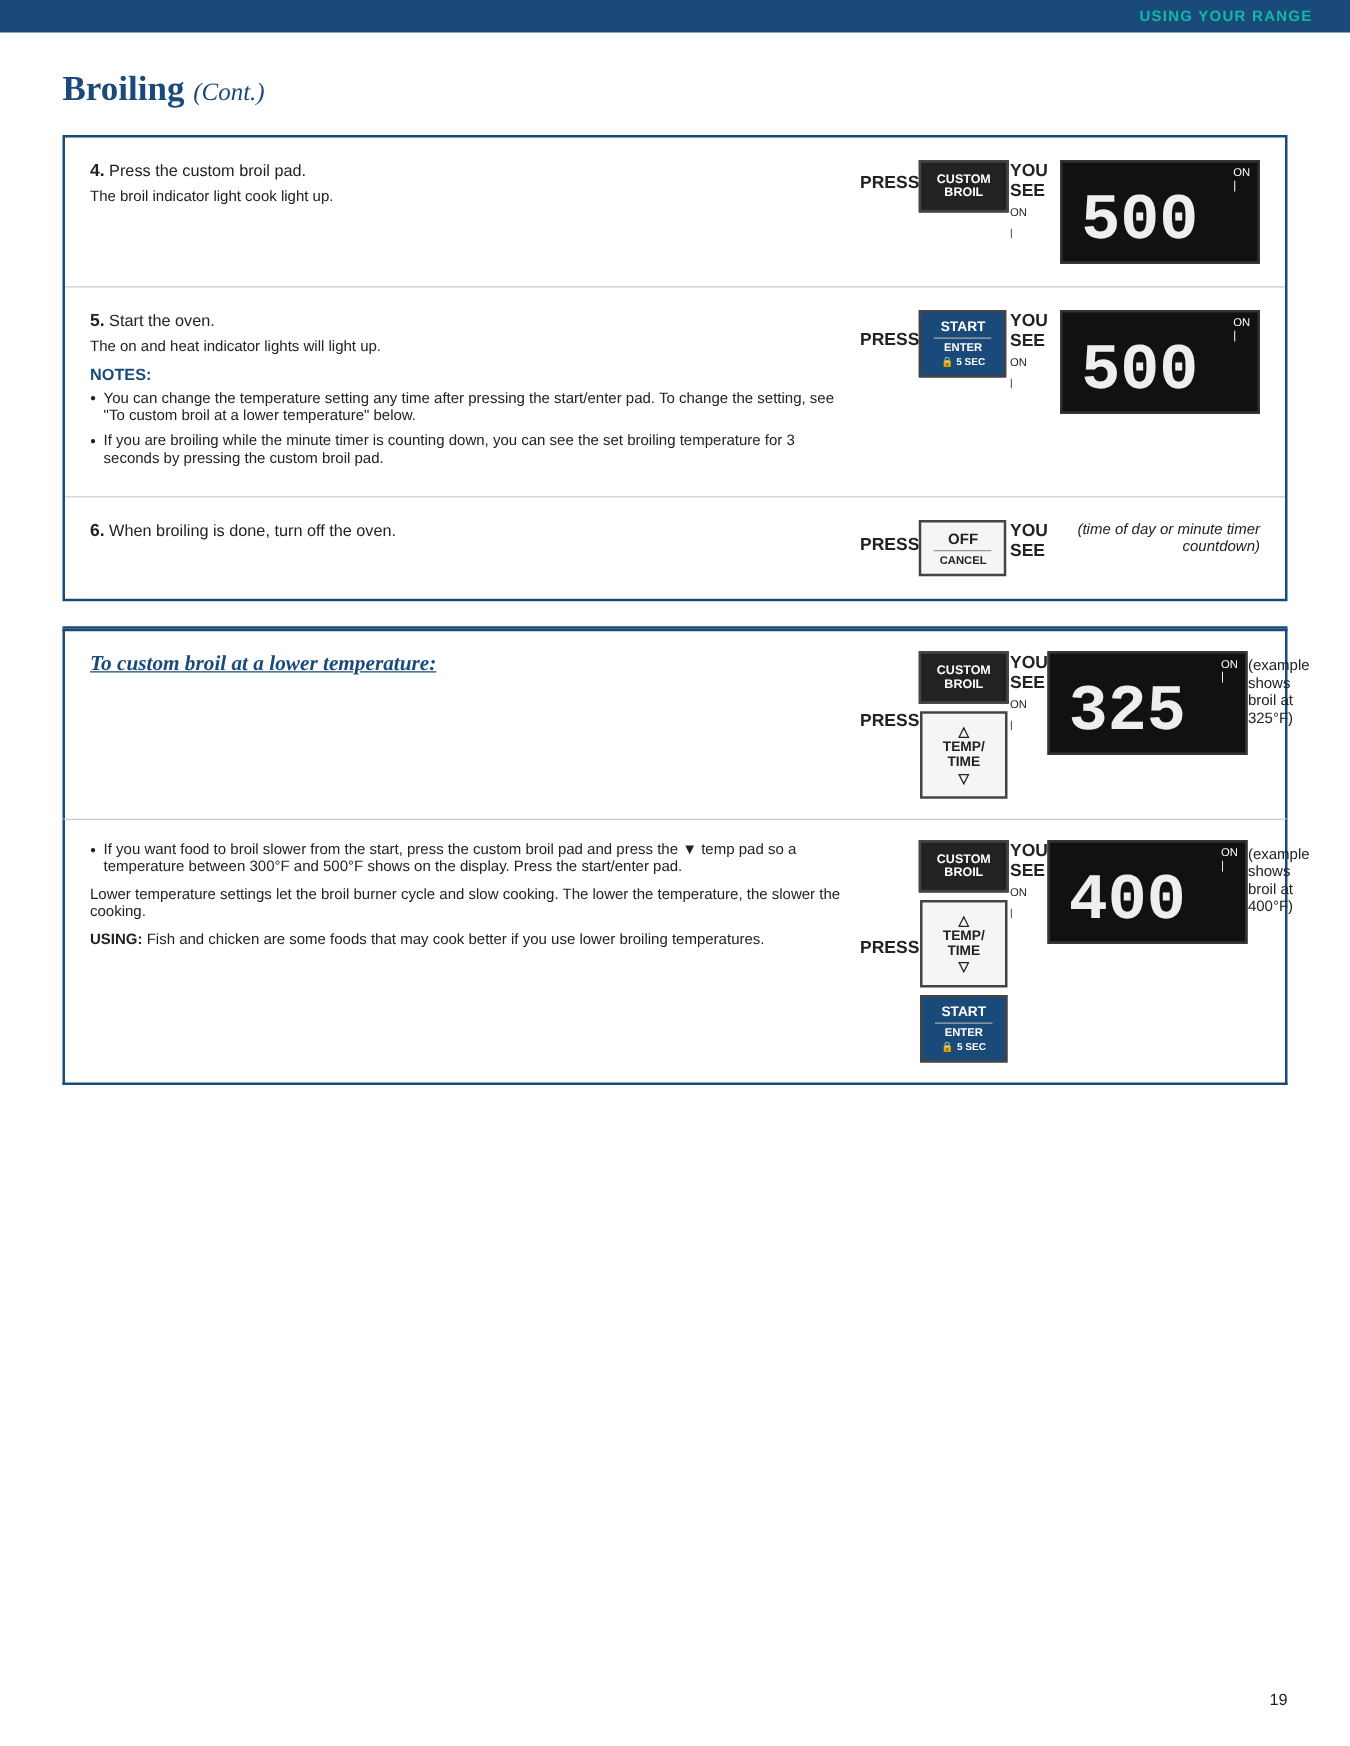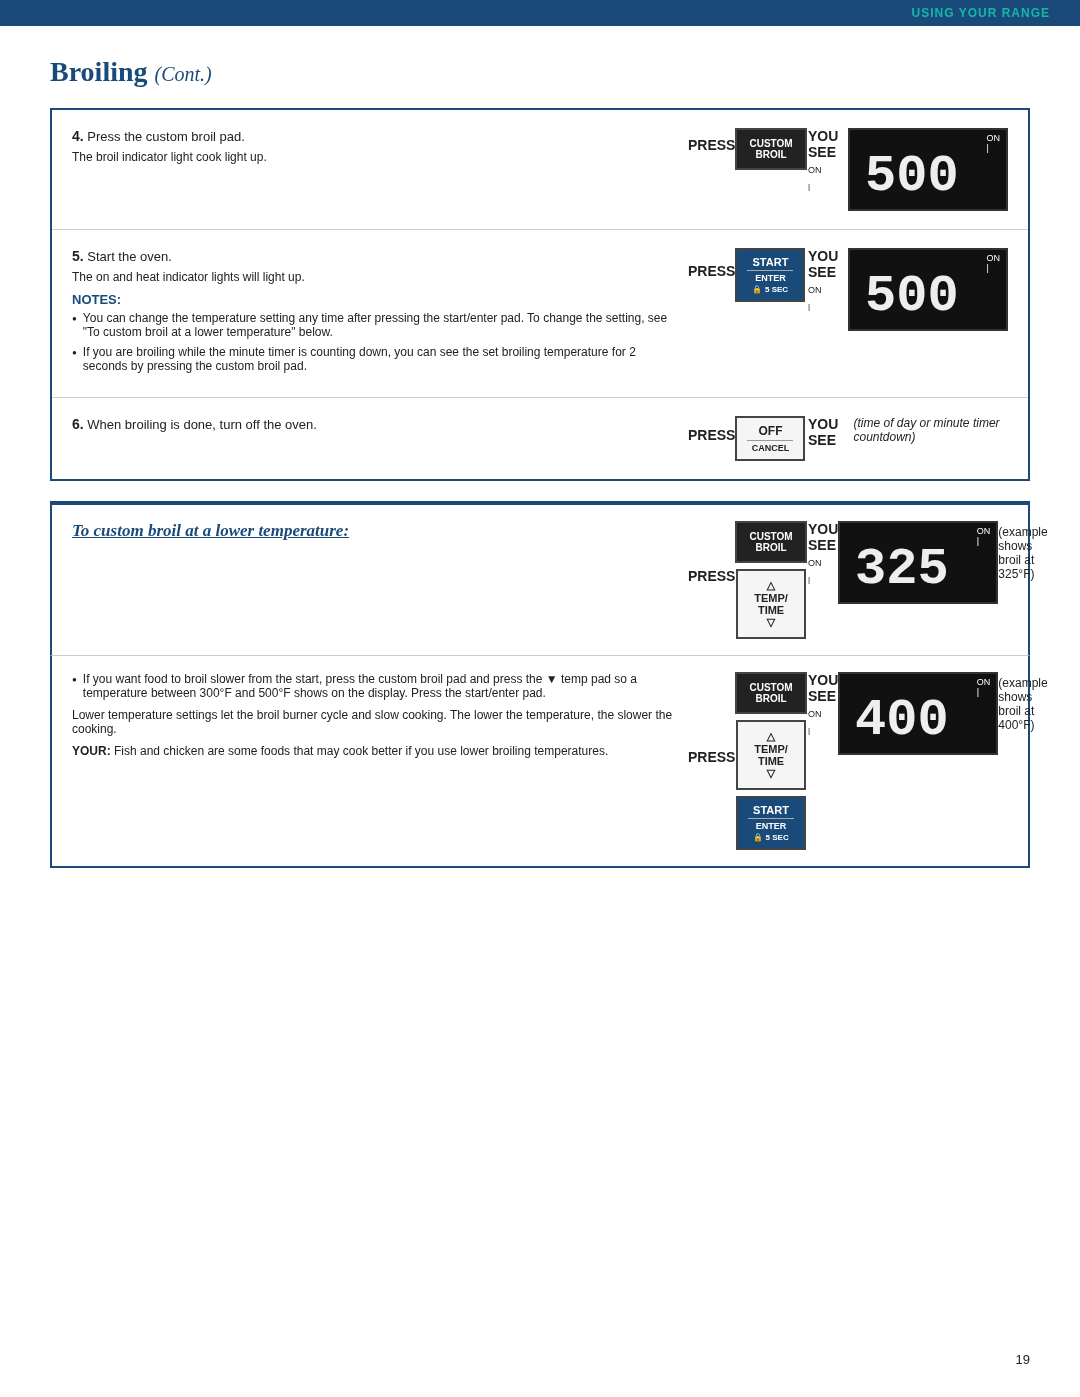--- a/index.html
+++ b/index.html
@@ -268,21 +268,21 @@
         <p>
           <span class="section-step">5.</span>
           Start the oven.
         </p>
         <p style="margin-top:6px; font-size:12px;">The on and heat indicator lights will light up.</p>
         <p class="notes-label">NOTES:</p>
         <div class="bullet-item">
           You can change the temperature setting any time after pressing the start/enter pad. To change the setting, see "To custom broil at a lower temperature" below.
         </div>
         <div class="bullet-item">
-          If you are broiling while the minute timer is counting down, you can see the set broiling temperature for 2 seconds by pressing the custom broil pad.
+          If you are broiling while the minute timer is counting down, you can see the set broiling temperature for 3 seconds by pressing the custom broil pad.
         </div>
       </div>
       <div class="section-press">
         <div class="press-label">PRESS</div>
         <div class="btn-start">
           <div style="font-size:11px;font-weight:bold;">START</div>
           <div style="font-size:9px;border-top:1px solid #aaa;margin-top:2px;padding-top:2px;">ENTER</div>
           <div style="font-size:8px;margin-top:2px;">🔒 5 SEC</div>
         </div>
       </div>
@@ -306,21 +306,21 @@
       </div>
       <div class="section-press">
         <div class="press-label">PRESS</div>
         <div class="btn-off">
           <div style="font-size:12px;font-weight:bold;">OFF</div>
           <div style="font-size:9px;border-top:1px solid #999;margin-top:2px;padding-top:2px;">CANCEL</div>
         </div>
       </div>
       <div class="section-yousee">
         <div class="you-see-label">YOU SEE</div>
-        <p style="font-size:12px;font-style:italic;">(time of day or minute timer countdown)</p>
+        <p style="font-size:12px;font-style:italic;text-align:right;">(time of day or minute timer countdown)</p>
       </div>
     </div>
 
   </div>
 
   <div class="lower-section" style="margin-top:20px;">
 
     <div style="display:flex; align-items:flex-start; padding: 16px 20px; border: 2px solid #1a4a7a; border-bottom: none;">
       <div style="flex:1;">
         <p class="subsection-heading">To custom broil at a lower temperature:</p>
@@ -351,21 +351,21 @@
 
     <div style="display:flex; align-items:flex-start; padding: 16px 20px; border: 2px solid #1a4a7a; border-top: 1px solid #ccc;">
       <div style="flex:1;">
         <div class="bullet-item">
           If you want food to broil slower from the start, press the custom broil pad and press the ▼ temp pad so a temperature between 300°F and 500°F shows on the display. Press the start/enter pad.
         </div>
         <p style="font-size:12px; margin-top:8px;">
           Lower temperature settings let the broil burner cycle and slow cooking. The lower the temperature, the slower the cooking.
         </p>
         <p style="font-size:12px; margin-top:8px;">
-          <span class="note-bold">YOUR:</span> Fish and chicken are some foods that may cook better if you use lower broiling temperatures.
+          <span class="note-bold">USING:</span> Fish and chicken are some foods that may cook better if you use lower broiling temperatures.
         </p>
       </div>
       <div class="section-press" style="margin-left:10px;">
         <div class="press-label">PRESS</div>
         <div class="btn-row">
           <div class="btn-custom-broil">CUSTOM<br>BROIL</div>
           <div class="btn-temp" style="font-size:11px;">
             <div>△</div>
             <div>TEMP/</div>
             <div>TIME</div>

